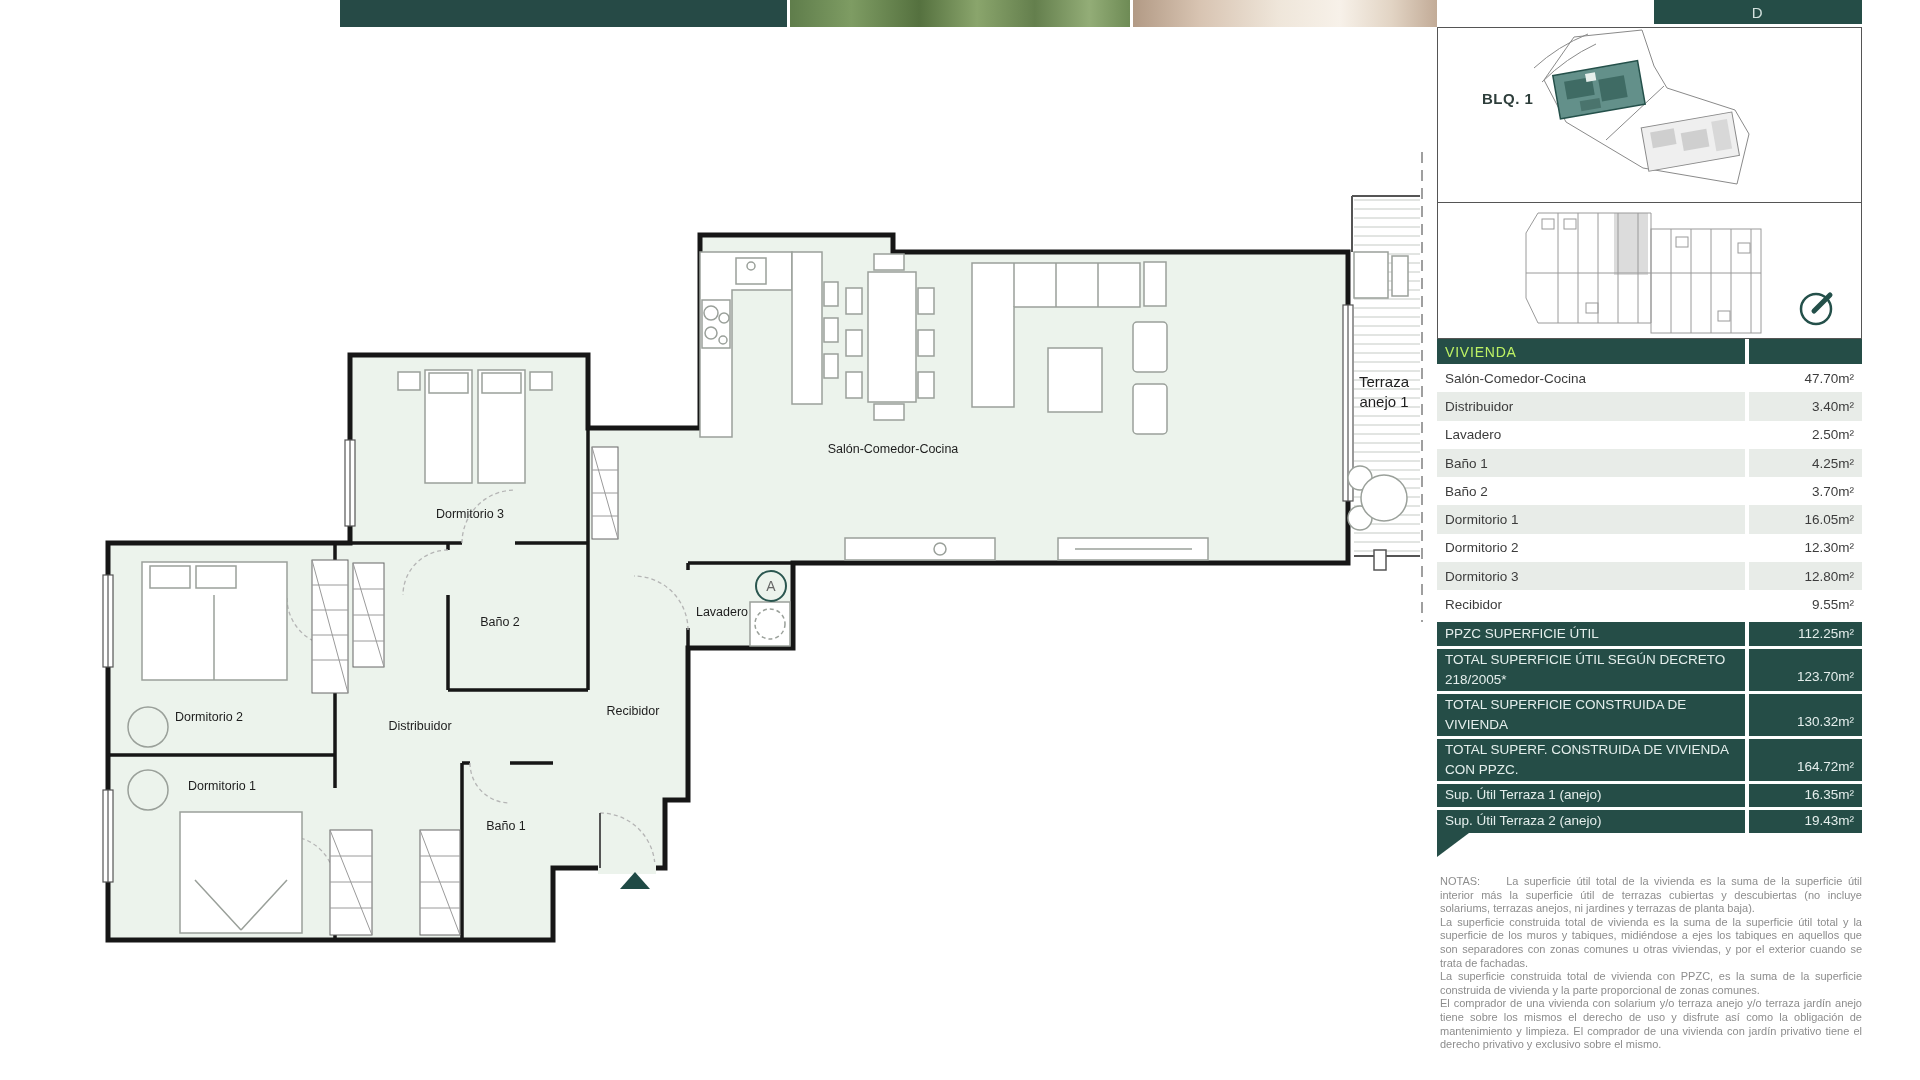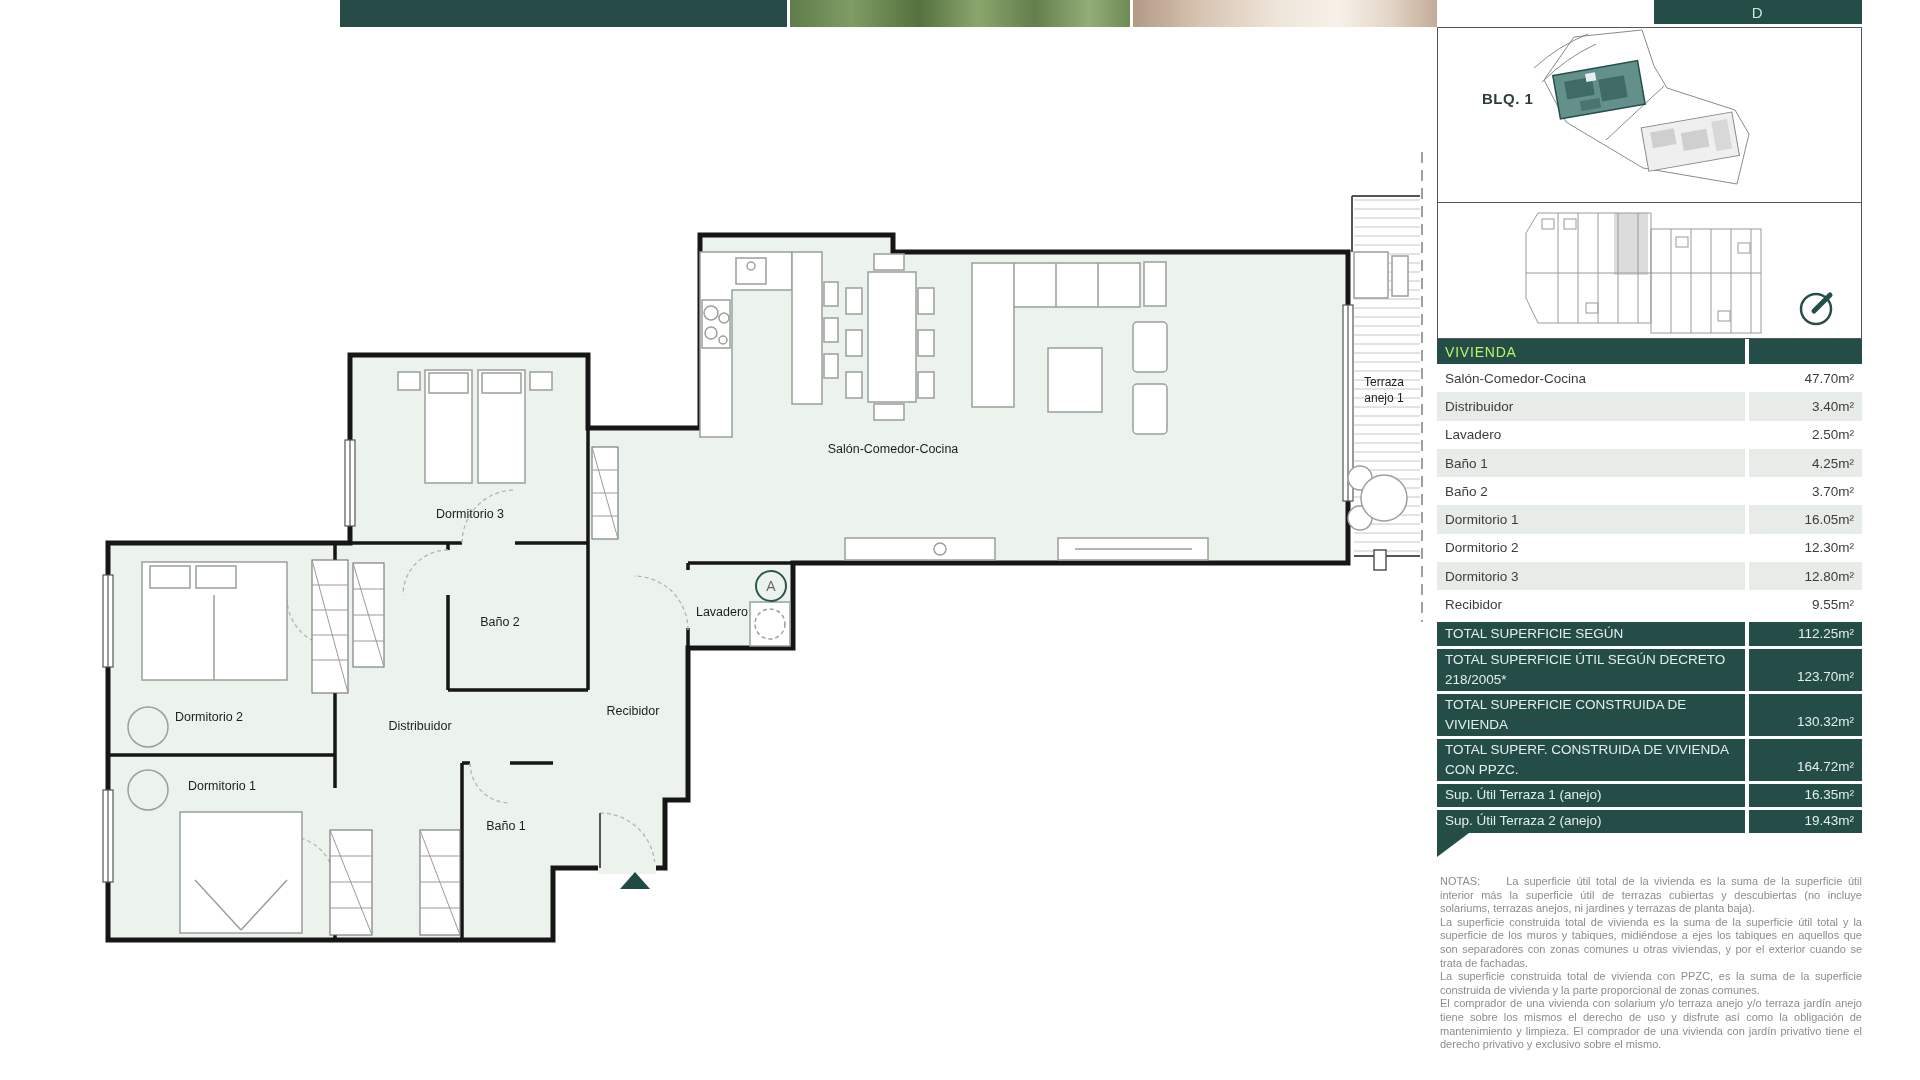--- a/index.html
+++ b/index.html
@@ -47,21 +47,21 @@
   #table-tail{width:0;height:0;border-top:24px solid #254d47;border-right:32px solid transparent;}
 
   
   #notes{left:1440px;top:875px;width:422px;height:205px;overflow:hidden;
          font-size:11px;line-height:13.6px;color:#8d8d8d;text-align:justify;}
   #notes p{margin:0;}
   .note-title{margin-right:26px;}
 
   
   .plan-label{position:absolute;transform:translate(-50%,-50%);font-size:12.5px;color:#1d1d1d;white-space:nowrap;}
-  .plan-label.small{font-size:12px;white-space:normal;width:56px;text-align:center;line-height:1.3;}
+  .plan-label.small{font-size:15px;white-space:normal;width:56px;text-align:center;line-height:1.3;}
   #marker-a{left:755px;top:570px;width:28px;height:28px;border:2.5px solid #2a564f;border-radius:50%;
             display:flex;align-items:center;justify-content:center;font-size:14px;color:#666;background:transparent;}
 </style>
 </head>
 <body>
 
 <div class="abs" id="teal-block"></div>
 <div class="abs" id="photo-garden"></div>
 <div class="abs" id="photo-interior"></div>
 
@@ -312,21 +312,21 @@
       <div class="vgap"></div>
       <div class="val">12.80m²</div>
     </div>
   <div class="trow r-norm">
       <div class="lbl">Recibidor</div>
       <div class="vgap"></div>
       <div class="val">9.55m²</div>
     </div>
 
   <div class="trow r-teal h1">
-      <div class="lbl">TOTAL SUPERFICIE SEGÚN</div>
+      <div class="lbl">PPZC SUPERFICIE ÚTIL</div>
       <div class="vgap"></div>
       <div class="val">112.25m²</div>
     </div>
   <div class="trow r-teal h2">
       <div class="lbl">TOTAL SUPERFICIE ÚTIL SEGÚN DECRETO 218/2005*</div>
       <div class="vgap"></div>
       <div class="val">123.70m²</div>
     </div>
   <div class="trow r-teal h2">
       <div class="lbl">TOTAL SUPERFICIE CONSTRUIDA DE VIVIENDA</div>

